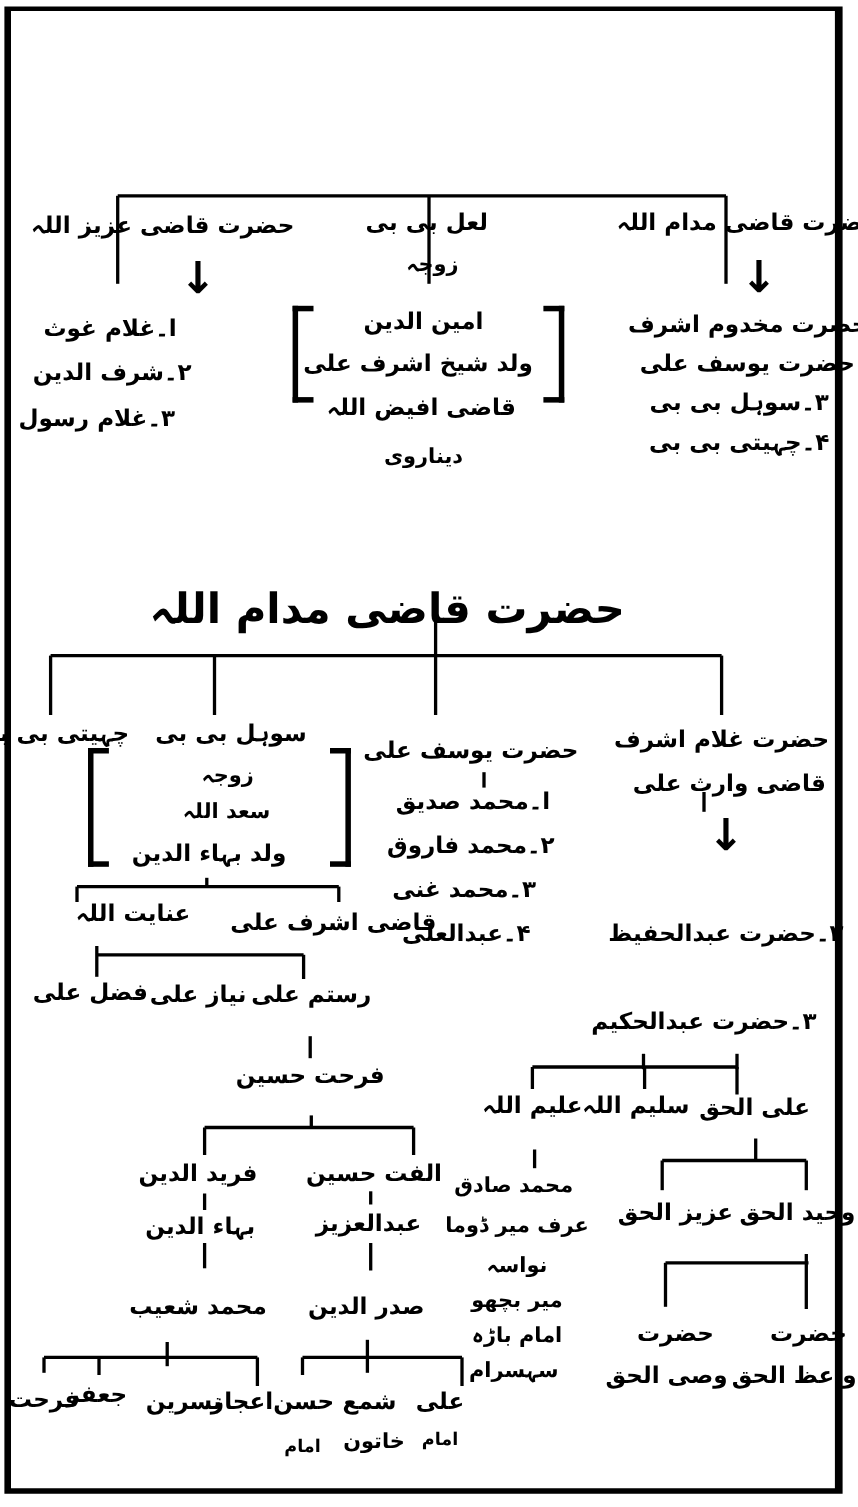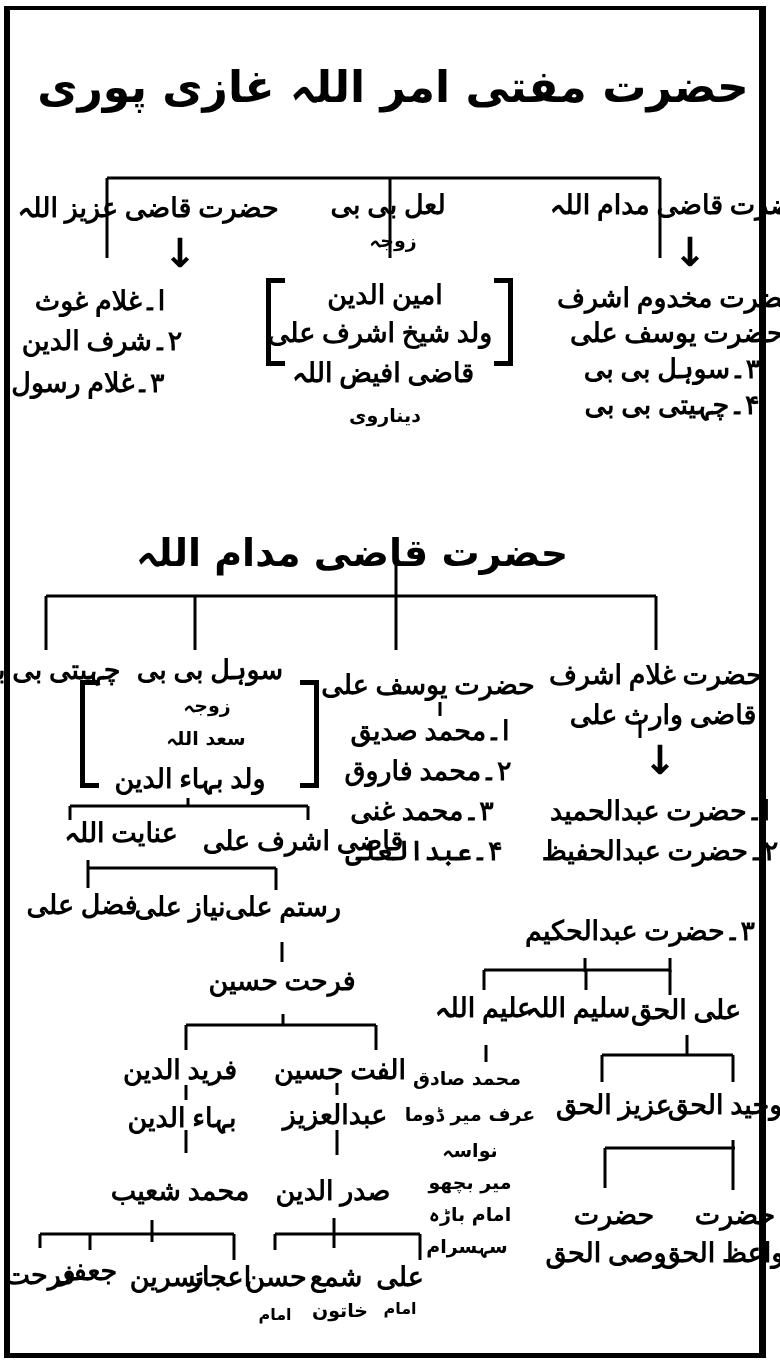--- a/index.html
+++ b/index.html
@@ -7,21 +7,21 @@
            font-family:"DejaVu Sans", sans-serif; color:#000; }
     .page { position:absolute; left:0; top:0; width:780px; height:1370px; background:#fff; }
     .frame { position:absolute; left:4px; top:6px; width:762px; height:1352px;
              border-left:6px solid #000; border-right:7px solid #000;
              border-top:4px solid #000; border-bottom:5px solid #000; box-sizing:border-box; }
     svg.lines { position:absolute; left:0; top:0; width:780px; height:1370px; }
     .t { position:absolute; direction:rtl; text-align:center; white-space:nowrap;
          font-weight:bold; line-height:1.15; transform:translateX(-50%); }
     .title { font-size:44px; }
     .sub { font-size:38px; }
-    .n { font-size:27px;font-family:Liberation Serif, serif; }
+    .n { font-size:21px; }
     .s { font-size:19px; }
     .xs { font-size:16px; }
     .br { position:absolute; border:5px solid #000; }
     .br.l { border-right:none; width:14px; }
     .br.r { border-left:none; width:14px; }
     .arrow { position:absolute; font-size:40px; font-weight:bold; transform:translateX(-50%); line-height:1; }
   </style>
 </head>
 <body>
 
@@ -92,21 +92,20 @@
       <path d="M602 1055 H733"></path>
       <path d="M602 1055 V1082"></path>
       <path d="M733 1055 V1082"></path>
 
       <path d="M733 1140 V1190"></path>
       <path d="M605 1148 H735"></path>
       <path d="M605 1148 V1188"></path>
     </g>
   </svg>
 
-  <div class="t title" style="left:393px; top:62px;">حضرت مفتی امر اللہ غازی پوری</div>
 
   <div class="t n" style="left:680px; top:190px;">حضرت قاضی مدام اللہ</div>
   <div class="arrow" style="left:690px; top:232px;">↓</div>
   <div class="t n" style="left:690px; top:283px;">ا۔حضرت مخدوم اشرف</div>
   <div class="t n" style="left:692px; top:318px;">۲۔حضرت یوسف علی</div>
   <div class="t n" style="left:672px; top:354px;">۳۔سوہل بی بی</div>
   <div class="t n" style="left:672px; top:390px;">۴۔چہیتی بی بی</div>
 
   <div class="t n" style="left:388px; top:190px;">لعل بی بی</div>
   <div class="t s" style="left:393px; top:230px;">زوجہ</div>
@@ -121,21 +120,20 @@
   <div class="arrow" style="left:180px; top:233px;">↓</div>
   <div class="t n" style="left:100px; top:286px;">ا۔غلام غوث</div>
   <div class="t n" style="left:102px; top:326px;">۲۔شرف الدین</div>
   <div class="t n" style="left:88px; top:368px;">۳۔غلام رسول</div>
 
   <div class="t sub" style="left:352px; top:532px;">حضرت قاضی مدام اللہ</div>
 
   <div class="t n" style="left:656px; top:660px;">حضرت غلام اشرف</div>
   <div class="t n" style="left:663px; top:700px;">قاضی وارث علی</div>
   <div class="arrow" style="left:660px; top:740px;">↓</div>
-  <div class="t n" style="left:660px; top:796px;">ا۔حضرت عبدالحمید</div>
   <div class="t n" style="left:660px; top:836px;">۲۔حضرت عبدالحفیظ</div>
   <div class="t n" style="left:640px; top:916px;">۳۔حضرت عبدالحکیم</div>
 
   <div class="t n" style="left:686px; top:995px;">علی الحق</div>
   <div class="t n" style="left:578px; top:993px;">سلیم اللہ</div>
   <div class="t n" style="left:484px; top:993px;">علیم اللہ</div>
 
   <div class="t s" style="left:467px; top:1068px;">محمد صادق</div>
   <div class="t s" style="left:470px; top:1104px;">عرف میر ڈوما</div>
   <div class="t s" style="left:470px; top:1140px;">نواسہ</div>

